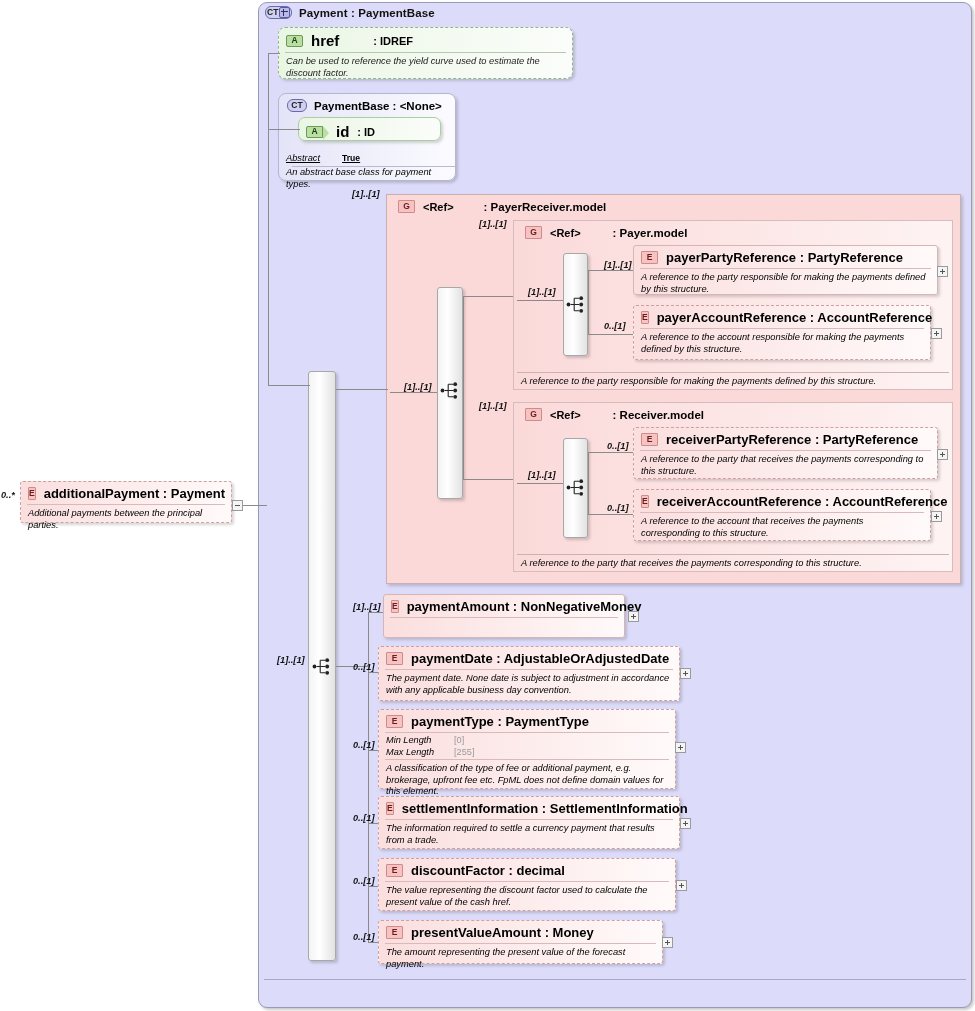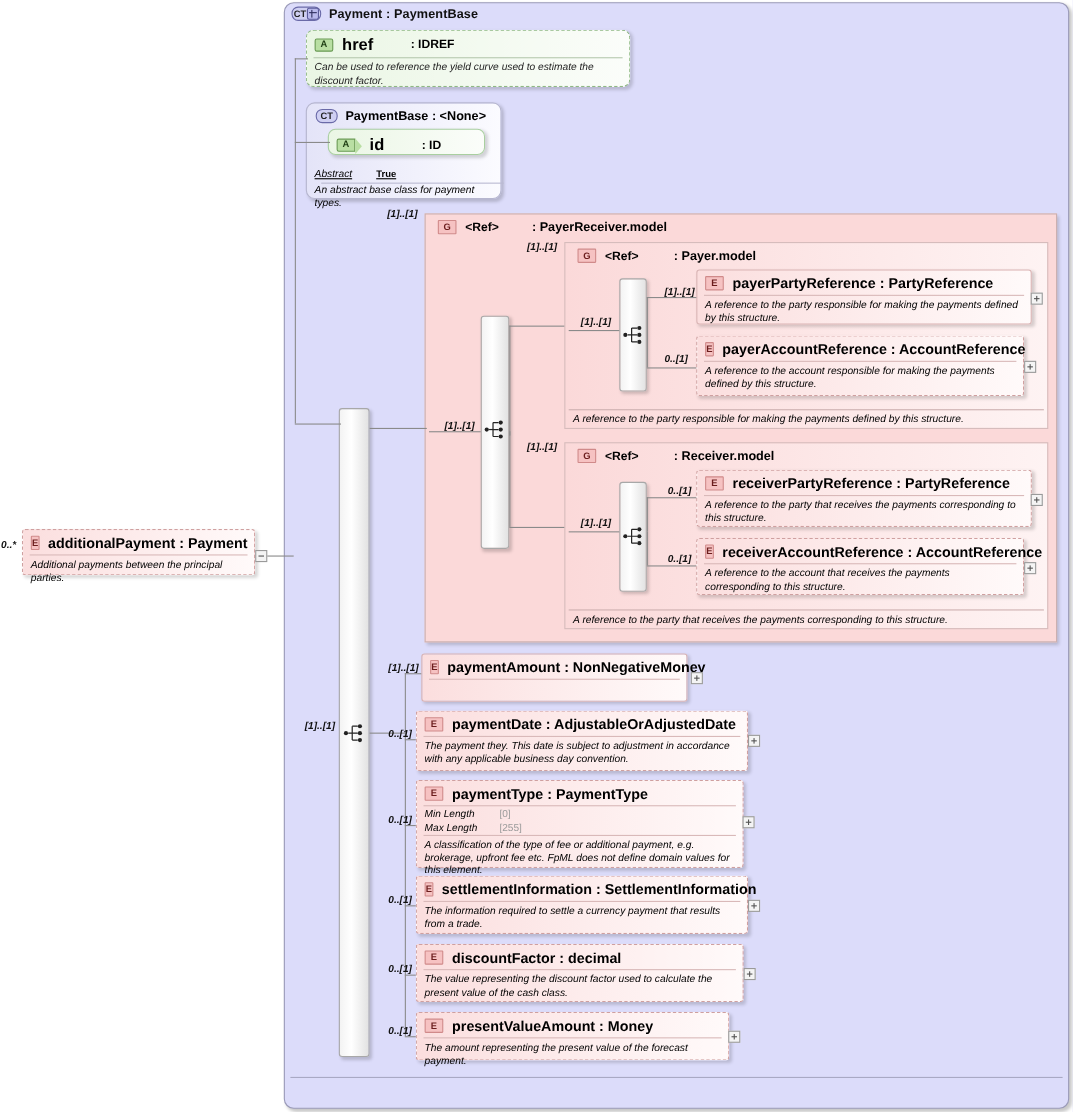--- a/index.html
+++ b/index.html
@@ -319,21 +319,21 @@
     <div class="ct-inner-head">
       <span class="badge badge-ct plain">CT</span>
       <span class="ct-inner-title">PaymentBase : &lt;None&gt;</span>
     </div>
   </div>
 
   <div class="abs attr-box solid" style="left:298px; top:117px; width:143px; height:24px;">
     <div class="attr-head" style="padding-top:5px;">
       <span class="badge badge-a req">A</span>
       <span class="attr-name">id</span>
-      <span class="attr-type" style="margin-left:26px;">: ID</span>
+      <span class="attr-type" style="">: ID</span>
     </div>
   </div>
   <div class="abs facet-row" style="left:278px; top:152px; width:178px;text-decoration:underline;">
     <span class="facet-label">Abstract</span>
     <span class="facet-val">True</span>
   </div>
   <div class="abs ct-inner-sep" style="left:284px; top:163px; width:166px;"></div>
   <div class="abs ct-inner-doc" style="left:278px; top:164px; width:178px;">An abstract base class for payment types.</div>
 
   <div class="abs grp" style="left:386px; top:194px; width:575px; height:390px;"></div>
@@ -453,21 +453,21 @@
     <div class="el-sep"></div>
   </div>
   <div class="expander plus" style="left:628px; top:611px;"></div>
 
   <div class="abs el-box" style="left:378px; top:646px; width:302px; height:55px;">
     <div class="el-head">
       <span class="badge badge-e">E</span>
       <span class="el-name">paymentDate : AdjustableOrAdjustedDate</span>
     </div>
     <div class="el-sep"></div>
-    <div class="el-doc">The payment they. This date is subject to adjustment in accordance with any applicable business day convention.</div>
+    <div class="el-doc">The payment date. None date is subject to adjustment in accordance with any applicable business day convention.</div>
   </div>
   <div class="expander plus" style="left:680px; top:668px;"></div>
 
   <div class="abs el-box" style="left:378px; top:709px; width:298px; height:80px;">
     <div class="el-head">
       <span class="badge badge-e">E</span>
       <span class="el-name">paymentType : PaymentType</span>
     </div>
     <div class="el-sep"></div>
     <div class="el-facets">
@@ -494,21 +494,21 @@
     <div class="el-doc">The information required to settle a currency payment that results from a trade.</div>
   </div>
   <div class="expander plus" style="left:680px; top:818px;"></div>
 
   <div class="abs el-box" style="left:378px; top:858px; width:298px; height:53px;">
     <div class="el-head">
       <span class="badge badge-e">E</span>
       <span class="el-name">discountFactor : decimal</span>
     </div>
     <div class="el-sep"></div>
-    <div class="el-doc">The value representing the discount factor used to calculate the present value of the cash class.</div>
+    <div class="el-doc">The value representing the discount factor used to calculate the present value of the cash href.</div>
   </div>
   <div class="expander plus" style="left:676px; top:880px;"></div>
 
   <div class="abs el-box" style="left:378px; top:920px; width:285px; height:44px;">
     <div class="el-head">
       <span class="badge badge-e">E</span>
       <span class="el-name">presentValueAmount : Money</span>
     </div>
     <div class="el-sep"></div>
     <div class="el-doc">The amount representing the present value of the forecast payment.</div>

